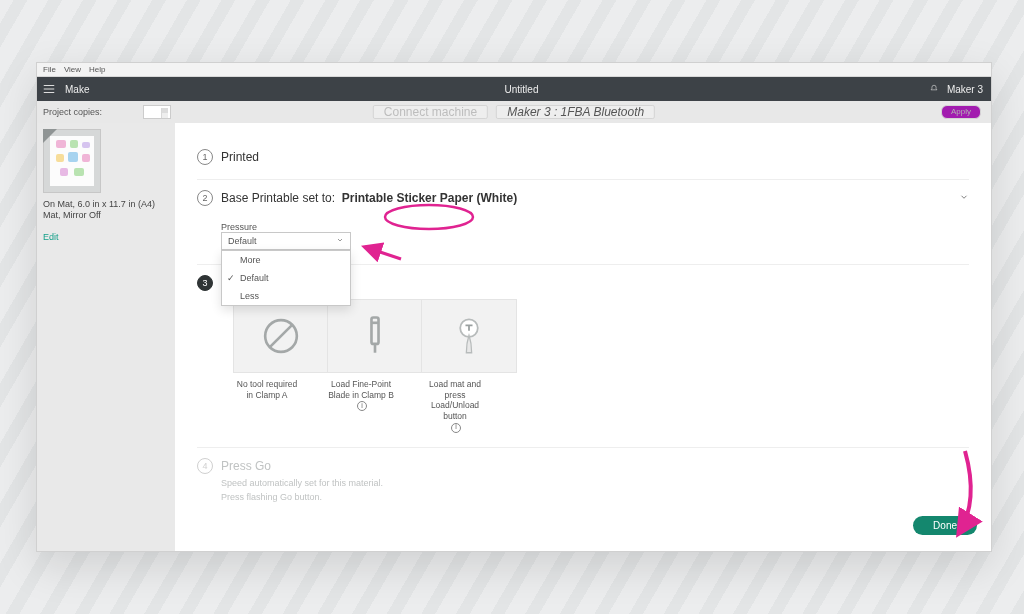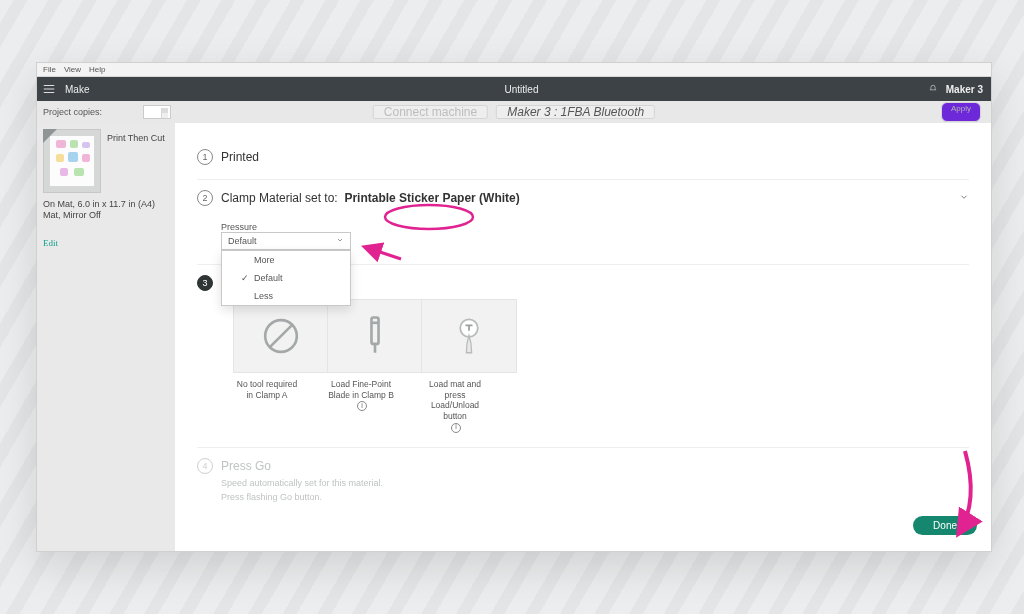--- a/index.html
+++ b/index.html
@@ -34,51 +34,51 @@
   .menubar{height:14px;line-height:14px;font-size:8px;color:#555;background:#f3f3f3;
     border-bottom:1px solid #d8d8d8;padding-left:6px;display:flex;gap:8px;}
   .menubar span{cursor:default;}
 
   .topbar{height:24px;background:var(--header-bg);color:#eee;display:flex;align-items:center;
     font-size:10px;position:relative;}
   .ham{width:24px;display:flex;align-items:center;justify-content:center;}
   .ham svg{width:14px;height:14px;}
   .make{padding-left:4px;}
   .title{position:absolute;left:15px;right:0;text-align:center;font-weight:500;}
-  .toprgt{position:absolute;right:8px;display:flex;align-items:flex-start;gap:8px;font-weight:bold;}
+  .toprgt{position:absolute;right:8px;display:flex;align-items:flex-start;gap:8px;}
   .bell{display:inline-flex;}
   .bell svg{width:10px;height:10px;}
 
   .subbar{height:22px;background:var(--sub-bg);display:flex;align-items:center;
     font-size:9px;color:#555;position:relative;}
   .pcpy{padding-left:6px;}
   .stepper{margin-left:auto;margin-right:4px;width:28px;height:14px;background:#fff;border:1px solid #ccc;
     position:relative;}
   .stepper::after{content:"";position:absolute;right:2px;top:2px;width:6px;height:10px;
     background:linear-gradient(#dcdcdc 0 50%,#eee 50% 100%);border-left:1px solid #d8d8d8;}
   .subleft{width:138px;display:flex;align-items:center;}
-  .apply{width:40px;height:20px;line-height:12px;text-align:center;font-size:8px;color:#b3b3b3;
-    border:1px solid #d5d5d5;border-radius:6px;background:#6d28d9;margin-left:auto;margin-right:10px;}
+  .apply{width:40px;height:14px;line-height:12px;text-align:center;font-size:8px;color:#b3b3b3;
+    border:1px solid #d5d5d5;border-radius:6px;background:#a21caf;margin-left:auto;margin-right:10px;}
   .dev-wrap{position:absolute;left:50%;transform:translateX(-50%);display:flex;gap:8px;}
   .devbtn{height:14px;line-height:12px;padding:0 10px;font-size:12px;border:1px solid #d5d5d5;
     border-radius:2px;background:#eee;}
   .devbtn.disabled{color:#bdbdbd;}
   .devbtn.sel{color:#555;font-style:italic;}
 
   .body{flex:1;display:flex;min-height:0;}
   .side{width:138px;background:#e9e9e9;font-size:9px;color:#444;padding:6px 6px 0;}
   .mat{display:flex;gap:6px;}
   .matprev{width:58px;height:64px;background:#d6d8d8;border:1px solid #c7c7c7;position:relative;}
   .matprev::before{content:"";position:absolute;left:-1px;top:-1px;width:14px;height:14px;
     background:#8f9494;clip-path:polygon(0 0,100% 0,0 100%);}
   .paper{position:absolute;left:6px;top:6px;right:6px;bottom:6px;background:#fcfcfc;}
   .stk{position:absolute;border-radius:2px;}
   .pt{line-height:1.2;margin-top:4px;}
   .matmeta{margin-top:6px;line-height:1.25;}
-  .editlnk{color:var(--link);margin-top:16px;font-family:Liberation Serif, serif;}
+  .editlnk{color:var(--link);margin-top:10px;}
 
   .main{flex:1;overflow:auto;background:#fff;padding:16px 22px 50px;}
   .step{border-bottom:1px solid #eee;padding:10px 0 14px;}
   .step.last{border-bottom:none;}
   .shead{display:flex;align-items:center;gap:8px;font-size:12px;color:#333;}
   .n{width:16px;height:16px;border:1px solid #888;border-radius:50%;display:flex;
     align-items:center;justify-content:center;font-size:9px;color:#666;}
   .n.active{background:#2f3435;color:#fff;border-color:#2f3435;}
   .n.d{border-color:#d0d0d0;color:#d0d0d0;}
   .ht{font-weight:500;}
@@ -88,21 +88,21 @@
   .faded{color:var(--faded);}
   .sub{font-size:9px;color:var(--faded);margin:4px 0 0 24px;}
 
   .press{margin:16px 0 0 24px;font-size:9px;color:#555;}
   .sel2{position:relative;width:130px;}
   .sel2 .box{height:18px;border:1px solid #c8c8c8;background:#fff;display:flex;align-items:center;
     padding:0 6px;font-size:9px;}
   .sel2 .box .caret{margin-left:auto;}
   .sel2 .box .caret svg{width:8px;height:8px;}
   .ddmenu{position:absolute;left:0;top:18px;width:130px;background:#fff;border:1px solid #c8c8c8;
-    box-shadow:0 4px 10px rgba(0,0,0,.12);font-size:9px;z-index:5;padding-left:14px;}
+    box-shadow:0 4px 10px rgba(0,0,0,.12);font-size:9px;z-index:5;}
   .dditem{padding:4px 8px 4px 18px;position:relative;cursor:default;}
   .dditem .ck{position:absolute;left:5px;top:4px;font-size:9px;}
 
   .step3row{display:flex;gap:14px;margin:8px 0 0 24px;}
   .tool{width:80px;text-align:center;font-size:8.5px;color:#555;padding-left:12px;}
   .tile{width:96px;height:74px;background:#f2f2f2;border:1px solid #e4e4e4;display:flex;
     align-items:center;justify-content:center;}
   .tile svg{width:44px;height:44px;stroke:#a4a8a8;fill:none;stroke-width:3;}
   .cap{margin-top:6px;line-height:1.25;display:flex;flex-direction:column;align-items:center;gap:1px;}
   .info{display:inline-flex;align-items:center;justify-content:center;width:10px;height:10px;border:1px solid #888;border-radius:50%;font-size:7px;color:#666;margin-left:2px;}
@@ -165,40 +165,39 @@
             <span class="stk" style="left:6px;top:4px;width:10px;height:8px;background:#f0b5d7"></span>
             <span class="stk" style="left:20px;top:4px;width:8px;height:8px;background:#b9e3b1"></span>
             <span class="stk" style="left:32px;top:6px;width:8px;height:6px;background:#d6c4ef"></span>
             <span class="stk" style="left:6px;top:18px;width:8px;height:8px;background:#f7dd9a"></span>
             <span class="stk" style="left:18px;top:16px;width:10px;height:10px;background:#a7d3ef"></span>
             <span class="stk" style="left:32px;top:18px;width:8px;height:8px;background:#f0b5d7"></span>
             <span class="stk" style="left:10px;top:32px;width:8px;height:8px;background:#e7b9e4"></span>
             <span class="stk" style="left:24px;top:32px;width:10px;height:8px;background:#b9e3b1"></span>
           </div>
         </div>
-        <div class="pt">Print Then Cut</div>
       </div>
       <div class="matmeta">On Mat, 6.0 in x 11.7 in (A4) Mat, Mirror Off</div>
       <div class="editlnk">Edit</div>
     </div>
 
     <div class="main" style="position:relative;">
 
       <div class="step">
         <div class="shead">
           <span class="n">1</span>
           <span class="ht">Printed</span>
         </div>
       </div>
 
       <div class="step">
         <div class="shead">
           <span class="n">2</span>
           <span class="ht">
-            <span>Clamp Material set to:</span>&nbsp;
+            <span>Base Printable set to:</span>&nbsp;
             <b>Printable Sticker Paper (White)</b>
           </span>
           <span class="chev">
             <svg viewBox="0 0 24 24">
                 <path d="M6 9l6 6 6-6" fill="none" stroke="#666" stroke-width="2"></path>
               </svg>
           </span>
         </div>
         <div class="press">
           <div>Pressure</div>

